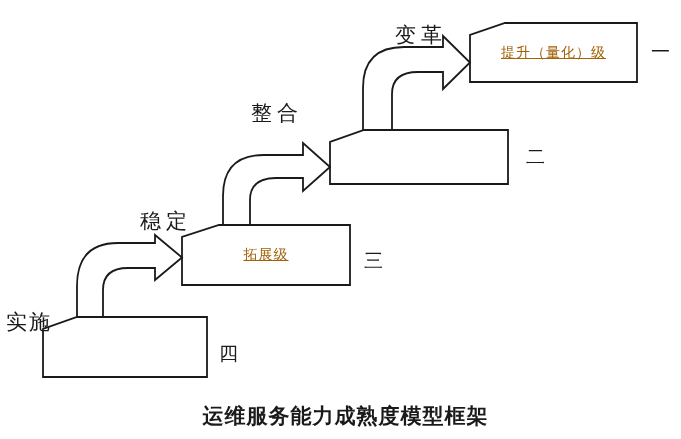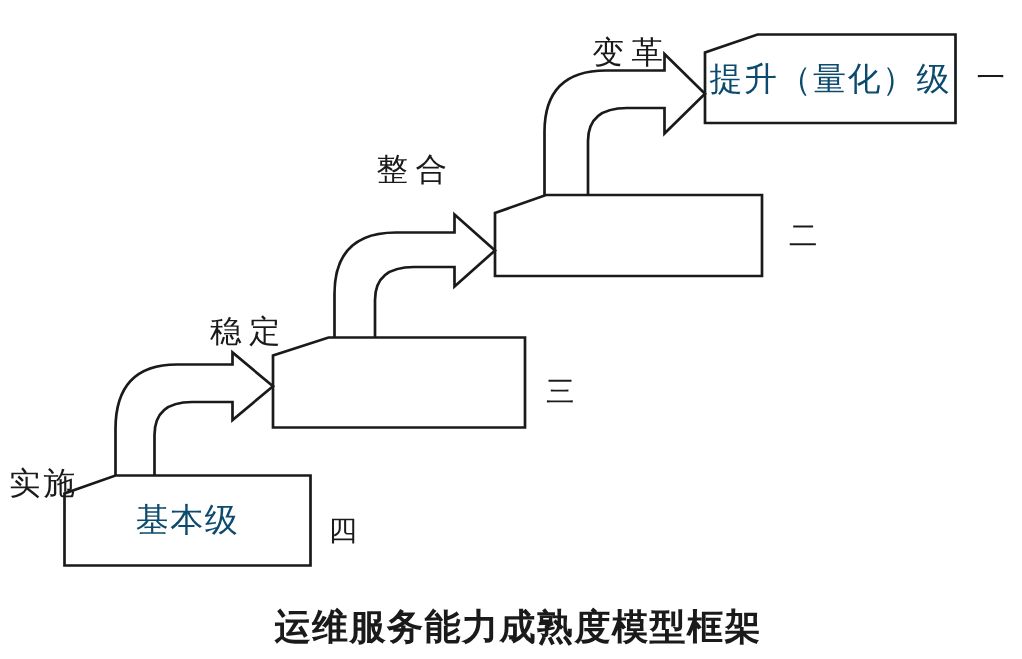--- a/index.html
+++ b/index.html
@@ -24,23 +24,24 @@
   .txt {
     position: absolute;
     white-space: nowrap;
     color: #1a1a1a;
   }
   .box-label {
     position: absolute;
     display: flex;
     align-items: center;
     justify-content: center;
-    font-size: 22px;
+    font-size: 14px;
     letter-spacing: 1px;
-    color: #0c4a6e;
+    color: #a16207;
+    text-decoration: underline;
   }
   .lbl-basic       { left: 43px;  top: 317px; width: 164px; height: 60px; }
   .lbl-expansion   { left: 182px; top: 225px; width: 168px; height: 60px; }
   .lbl-improvement { left: 330px; top: 130px; width: 178px; height: 54px; }
   .lbl-promotion   { left: 470px; top: 23px;  width: 167px; height: 59px; }
 
   .transition {
     font-size: 21px;
     letter-spacing: 5px;
   }
@@ -60,21 +61,21 @@
   .caption {
     position: absolute;
     left: 0;
     top: 402px;
     width: 681px;
     padding-left: 10px;
     box-sizing: border-box;
     text-align: center;
     font-family: "DejaVu Sans", "Liberation Sans", sans-serif;
     font-weight: 700;
-    font-size: 24px;
+    font-size: 21px;
     letter-spacing: 1px;
     color: #1a1a1a;
   }
 </style>
 </head>
 <body>
 
 <div class="canvas">
 
   <svg width="681" height="439" viewBox="0 0 681 439">
@@ -86,21 +87,21 @@
     </g>
     <g fill="none" stroke="#1a1a1a" stroke-width="1.8" stroke-linejoin="miter">
 
       <polygon points="77,317 207,317 207,377 43,377 43,329"></polygon>
       <polygon points="219,225 350,225 350,285 182,285 182,237"></polygon>
       <polygon points="364,130 508,130 508,184 330,184 330,142"></polygon>
       <polygon points="505,23 637,23 637,82 470,82 470,35"></polygon>
     </g>
   </svg>
 
-  <div class="box-label lbl-basic">基本级</div>
+  <div class="box-label lbl-expansion">拓展级</div>
   <div class="box-label lbl-promotion">提升（量化）级</div>
 
   <div class="txt transition tr-implement">实施</div>
   <div class="txt transition tr-stabilize">稳定</div>
   <div class="txt transition tr-integrate">整合</div>
   <div class="txt transition tr-transform">变革</div>
 
   <div class="txt rank rank-4">四</div>
   <div class="txt rank rank-3">三</div>
   <div class="txt rank rank-2">二</div>

